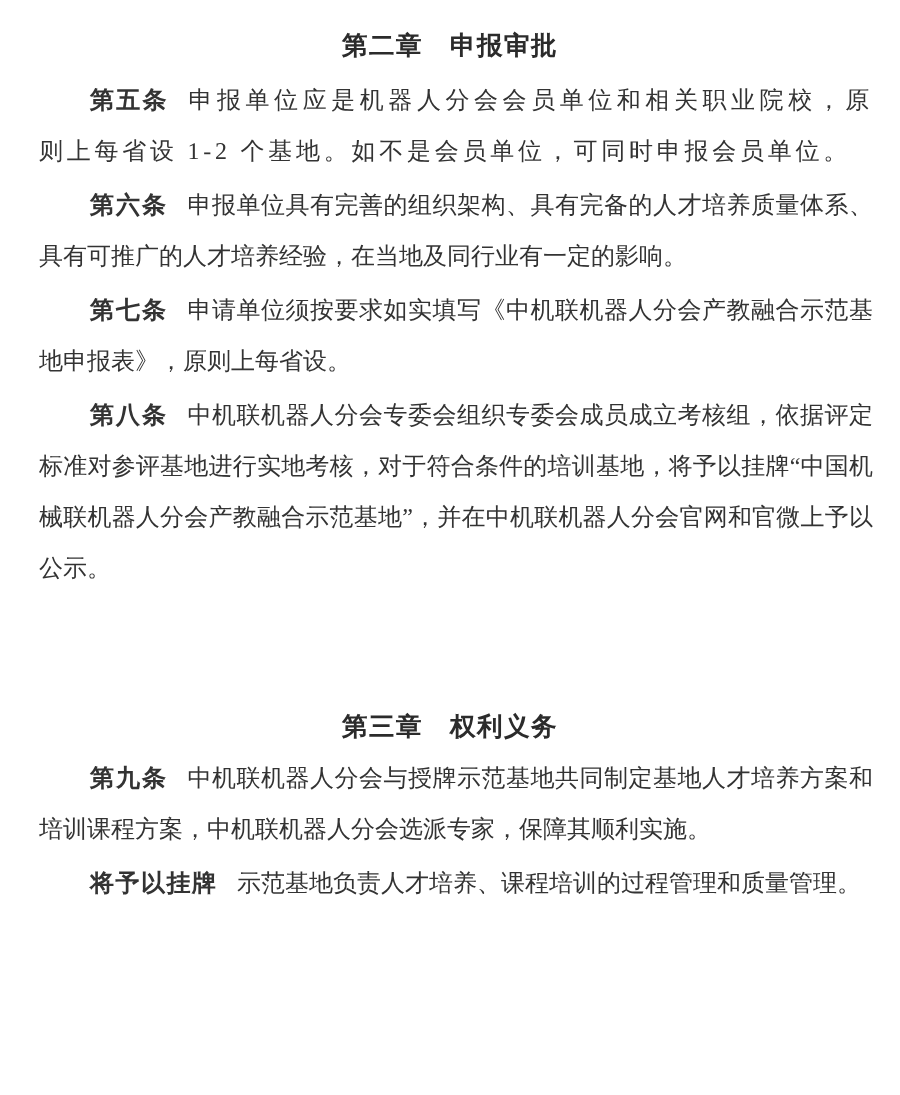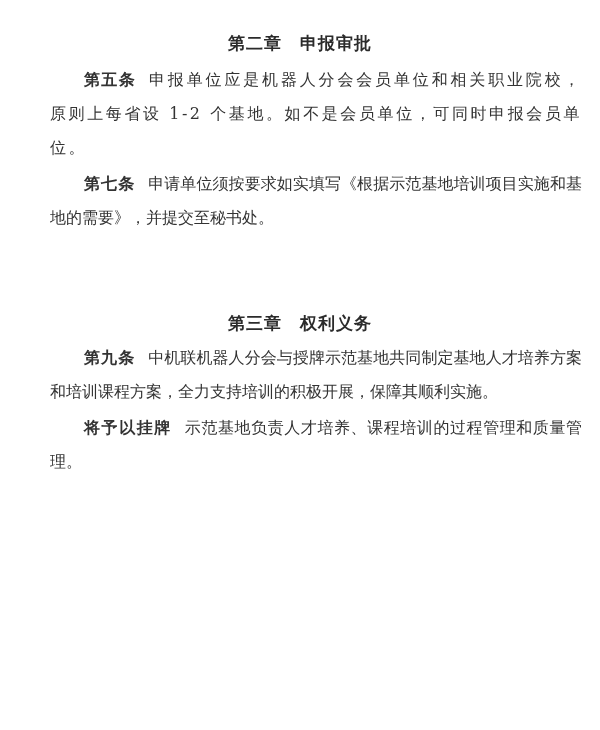--- a/index.html
+++ b/index.html
@@ -10,62 +10,65 @@
   body {
     width: 600px;
     height: 730px;
     overflow: hidden;
     font-family: "DejaVu Serif", "Liberation Serif", serif;
     font-size: 16px;
     line-height: 34px;
     color: #333333;
   }
   .page {
-    padding-top: 26px;
+    padding-top: 14px;
   }
   .chapter-title {
     font-size: 17px;
     font-weight: bold;
     text-align: center;
     line-height: 34px;
     margin: 0 0 3px 0;
     color: #2b2b2b;
     letter-spacing: 1px;
   }
   .chapter-title.second {
     margin-top: 71px;
     margin-bottom: 1px;
   }
   .article {
-    margin: 0 18px 2px 50px;
+    margin: 0 18px 2px 26px;
     text-indent: 34px;
     text-align: justify;
+    font-family: Liberation Serif, serif;
   }
   .art-num {
     font-weight: bold;
     margin-right: 13px;
     letter-spacing: 1px;
   }
   .loose {
     letter-spacing: 2.5px;
   }
 </style>
 </head>
 <body>
 
 <div class="page">
 
   <h2 class="chapter-title">第二章　申报审批</h2>
 
   <p class="article loose"><b class="art-num">第五条</b><span>申报单位应是机器人分会会员单位和相关职业院校，原则上每省设 1-2 个基地。如不是会员单位，可同时申报会员单位。</span></p>
 
+  <p class="article"><b class="art-num">第六条</b><span>申报单位具有完善的组织架构、具有完备的人才培养质量体系、具有可推广的人才培养经验，在当地及同行业有一定的影响。</span></p>
 
-  <p class="article"><b class="art-num">第七条</b><span>申请单位须按要求如实填写《根据示范基地培训项目实施和基地的需要》，并提交至秘书处。</span></p>
+  <p class="article"><b class="art-num">第七条</b><span>申请单位须按要求如实填写《中机联机器人分会产教融合示范基地申报表》，原则上每省设。</span></p>
 
+  <p class="article"><b class="art-num">第八条</b><span>中机联机器人分会专委会组织专委会成员成立考核组，依据评定标准对参评基地进行实地考核，对于符合条件的培训基地，将予以挂牌“中国机械联机器人分会产教融合示范基地”，并在中机联机器人分会官网和官微上予以公示。</span></p>
 
   <h2 class="chapter-title second">第三章　权利义务</h2>
 
-  <p class="article"><b class="art-num">第九条</b><span>中机联机器人分会与授牌示范基地共同制定基地人才培养方案和培训课程方案，全力支持培训的积极开展，保障其顺利实施。</span></p>
+  <p class="article"><b class="art-num">第九条</b><span>中机联机器人分会与授牌示范基地共同制定基地人才培养方案和培训课程方案，中机联机器人分会选派专家，保障其顺利实施。</span></p>
 
 
   <p class="article"><b class="art-num">将予以挂牌</b><span>示范基地负责人才培养、课程培训的过程管理和质量管理。</span></p>
 
 </div>
 
 </body></html>

